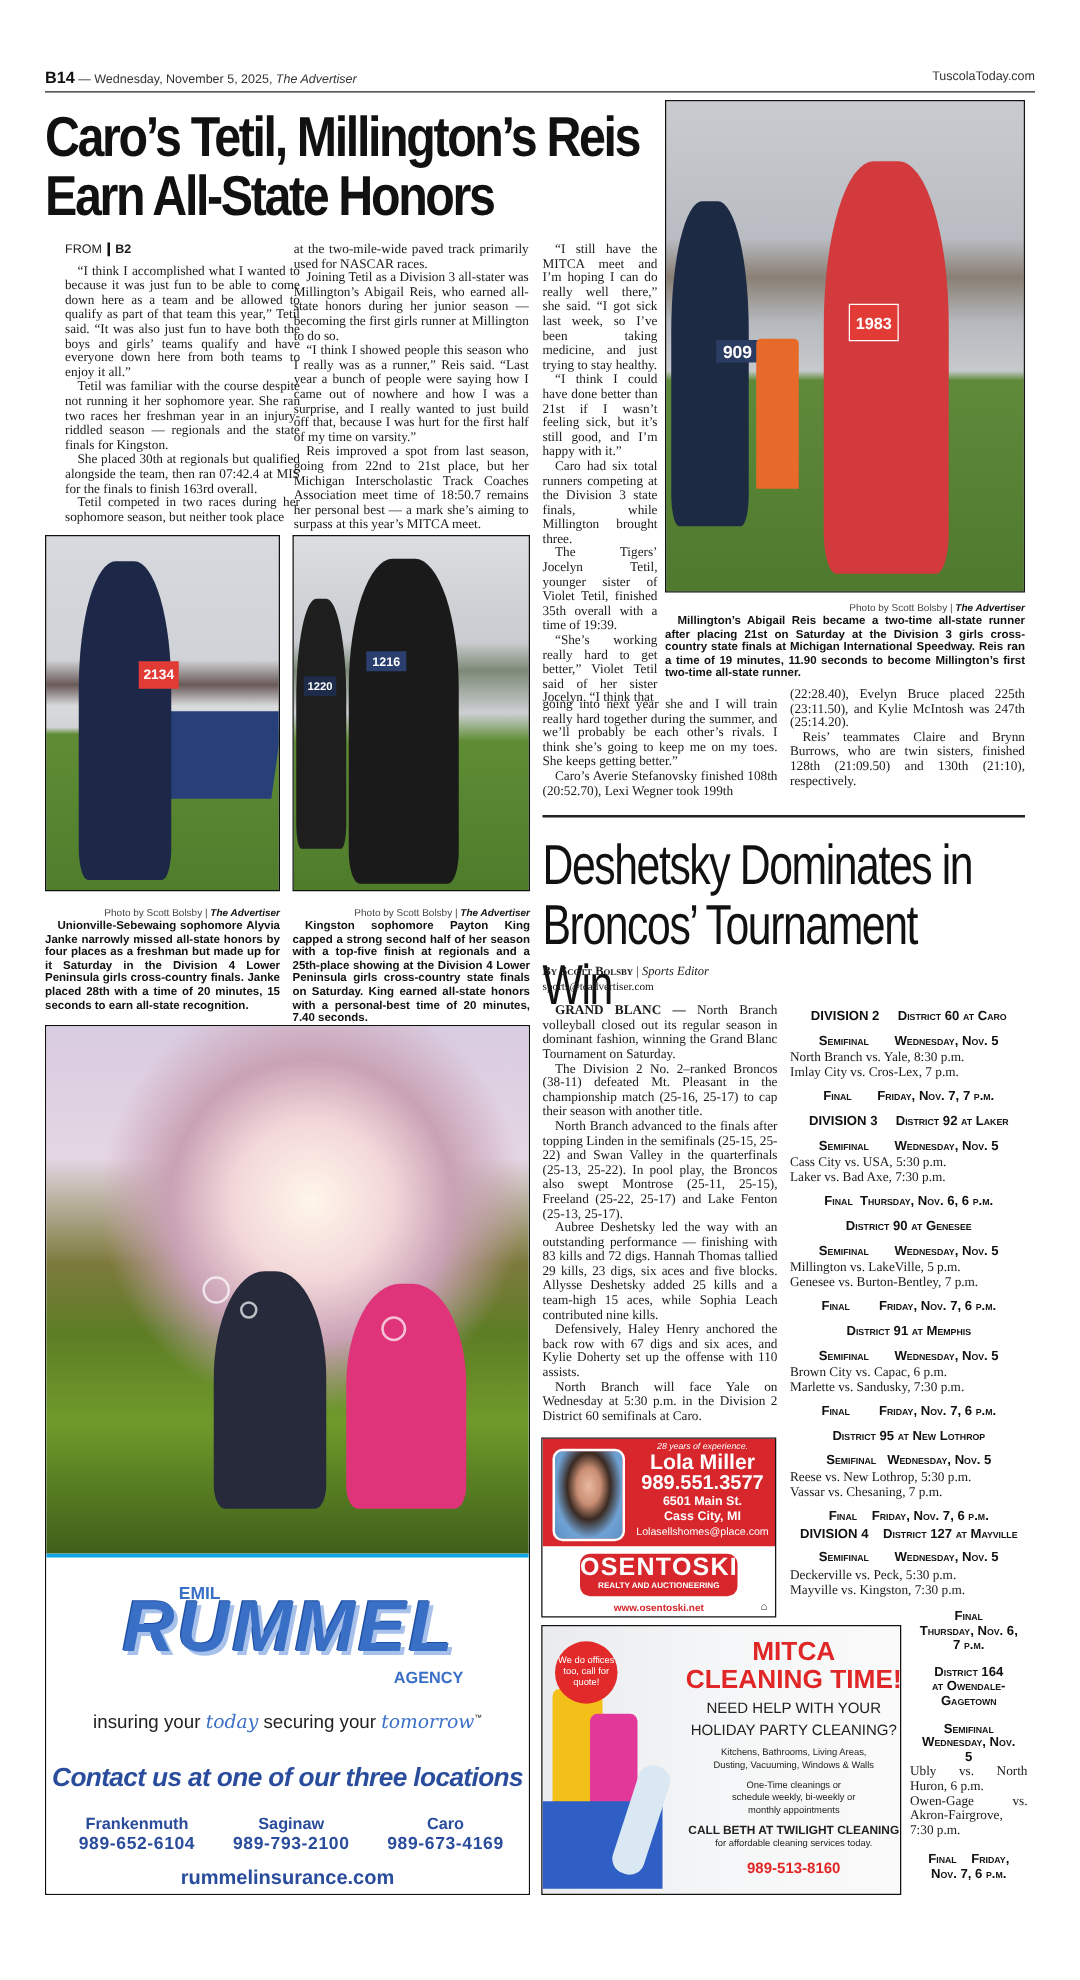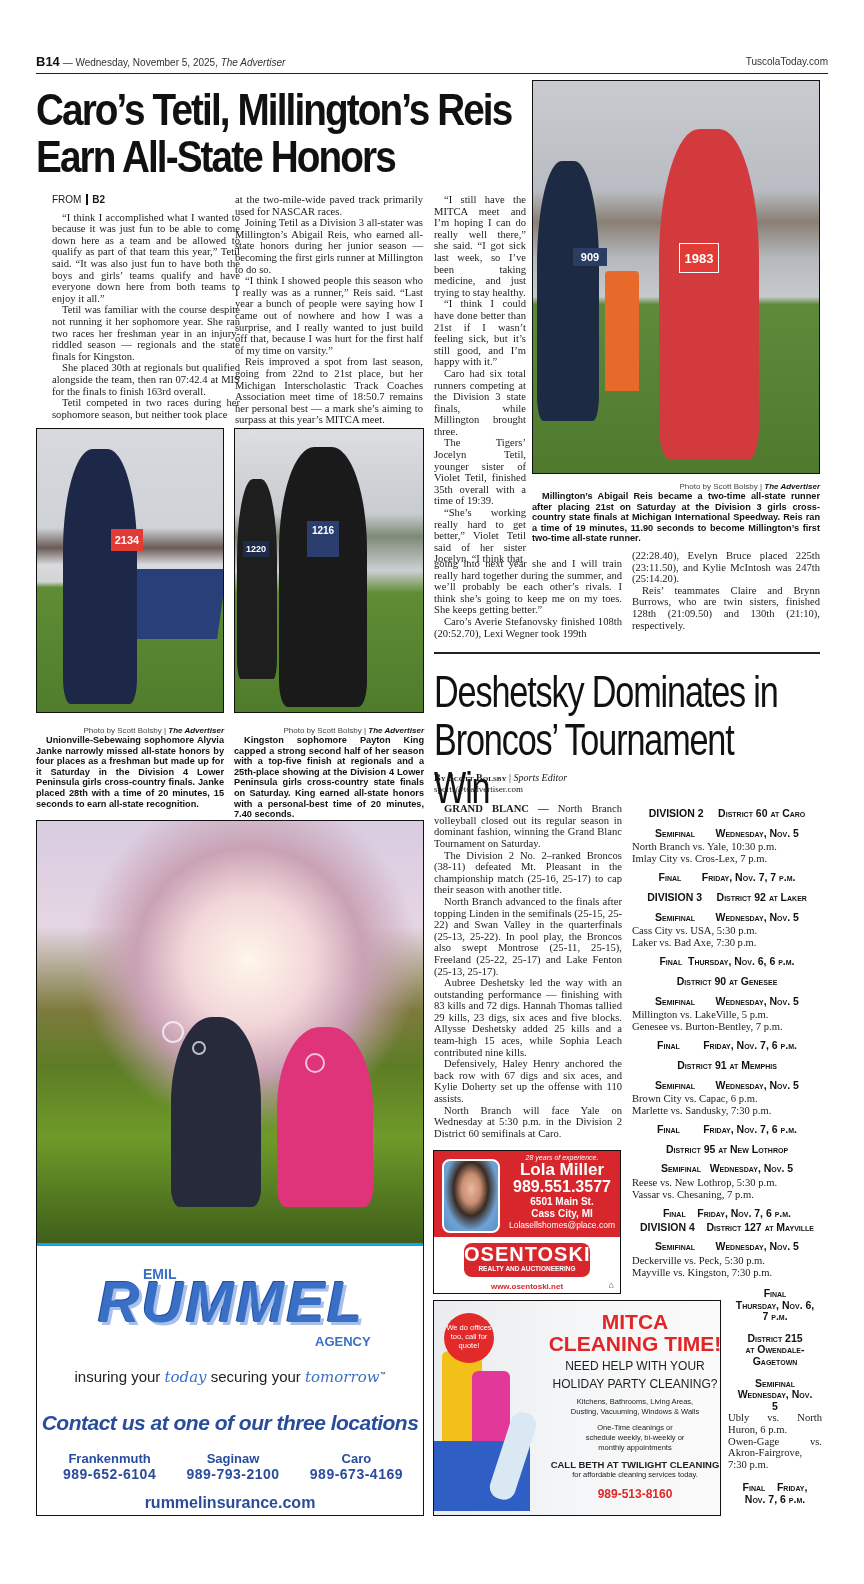--- a/index.html
+++ b/index.html
@@ -125,39 +125,39 @@
   <p style="text-indent:0">going into next year she and I will train really hard together during the summer, and we’ll probably be each other’s rivals. I think she’s going to keep me on my toes. She keeps getting better.”</p>
   <p>Caro’s Averie Stefanovsky finished 108th (20:52.70), Lexi Wegner took 199th</p>
 </div>
 <div class="abs col" style="left:632px; top:550px; width:188px;">
   <p style="text-indent:0">(22:28.40), Evelyn Bruce placed 225th (23:11.50), and Kylie McIntosh was 247th (25:14.20).</p>
   <p>Reis’ teammates Claire and Brynn Burrows, who are twin sisters, finished 128th (21:09.50) and 130th (21:10), respectively.</p>
 </div>
 
 <div class="abs photo photo-reis" style="left:532px; top:80px; width:288px; height:394px;">
   <div class="runner" style="left:4px; top:80px; width:62px; height:260px; background:#1d2a44;"></div>
-  <div class="bib" style="left:40px; top:167px; width:34px; height:18px; background:#2c3d63; font-size:11px; line-height:18px;">909</div>
+  <div class="bib" style="left:40px; top:191px; width:34px; height:18px; background:#2c3d63; font-size:14px; line-height:18px;">909</div>
   <div style="position:absolute; left:72px; top:190px; width:34px; height:120px; background:#e76a2a; border-radius:4px 4px 0 0;"></div>
   <div class="runner" style="left:126px; top:48px; width:100px; height:330px; background:#d23a3d;"></div>
   <div class="bib" style="left:146px; top:162px; width:40px; height:30px; font-size:13px; line-height:30px; border:1px solid #fff;">1983</div>
 </div>
 <div class="abs credit" style="left:532px; top:482px; width:288px;"><span>Photo by Scott Bolsby | </span><i>The Advertiser</i></div>
 <div class="abs caption" style="left:532px; top:491px; width:288px;"><span class="first">Millington’s Abigail Reis became a two-time all-state runner after placing 21st on Saturday at the Division 3 girls cross-country state finals at Michigan International Speedway. Reis ran a time of 19 minutes, 11.90 seconds to become Millington’s first two-time all-state runner.</span></div>
 
 <div class="abs photo photo-janke" style="left:36px; top:428px; width:188px; height:285px;">
   <div style="position:absolute; left:55px; top:140px; width:130px; height:70px; background:#27407a; transform:skewX(-8deg);"></div>
   <div class="runner" style="left:26px; top:20px; width:74px; height:255px; background:#1d2748;"></div>
   <div class="bib" style="left:74px; top:100px; width:32px; height:22px; font-size:11px; line-height:22px;">2134</div>
 </div>
 
 <div class="abs photo photo-king" style="left:234px; top:428px; width:190px; height:285px;">
   <div class="runner" style="left:2px; top:50px; width:40px; height:200px; background:#1e1e1e;"></div>
   <div class="bib" style="left:8px; top:112px; width:26px; height:16px; background:#1e2c4a; font-size:9px; line-height:16px;">1220</div>
   <div class="runner" style="left:44px; top:18px; width:88px; height:260px; background:#1a1a1a;"></div>
-  <div class="bib" style="left:72px; top:92px; width:32px; height:36px; background:#2a3f6e; font-size:10px; line-height:20px;">1216</div>
+  <div class="bib" style="left:58px; top:92px; width:32px; height:16px; background:#2a3f6e; font-size:10px; line-height:20px;">1216</div>
 </div>
 
 <div class="abs credit" style="left:36px; top:726px; width:188px;"><span>Photo by Scott Bolsby | </span><i>The Advertiser</i></div>
 <div class="abs caption" style="left:36px; top:735px; width:188px;"><span class="first">Unionville-Sebewaing sophomore Alyvia Janke narrowly missed all-state honors by four places as a freshman but made up for it Saturday in the Division 4 Lower Peninsula girls cross-country finals. Janke placed 28th with a time of 20 minutes, 15 seconds to earn all-state recognition.</span></div>
 <div class="abs credit" style="left:234px; top:726px; width:190px;"><span>Photo by Scott Bolsby | </span><i>The Advertiser</i></div>
 <div class="abs caption" style="left:234px; top:735px; width:190px;"><span class="first">Kingston sophomore Payton King capped a strong second half of her season with a top-five finish at regionals and a 25th-place showing at the Division 4 Lower Peninsula girls cross-country state finals on Saturday. King earned all-state honors with a personal-best time of 20 minutes, 7.40 seconds.</span></div>
 
 <div class="abs rule" style="left:434px; top:652px; width:386px;"></div>
 
 <div class="abs headline2">
@@ -172,21 +172,21 @@
   <p>The Division 2 No. 2–ranked Broncos (38-11) defeated Mt. Pleasant in the championship match (25-16, 25-17) to cap their season with another title.</p>
   <p>North Branch advanced to the finals after topping Linden in the semifinals (25-15, 25-22) and Swan Valley in the quarterfinals (25-13, 25-22). In pool play, the Broncos also swept Montrose (25-11, 25-15), Freeland (25-22, 25-17) and Lake Fenton (25-13, 25-17).</p>
   <p>Aubree Deshetsky led the way with an outstanding performance — finishing with 83 kills and 72 digs. Hannah Thomas tallied 29 kills, 23 digs, six aces and five blocks. Allysse Deshetsky added 25 kills and a team-high 15 aces, while Sophia Leach contributed nine kills.</p>
   <p>Defensively, Haley Henry anchored the back row with 67 digs and six aces, and Kylie Doherty set up the offense with 110 assists.</p>
   <p>North Branch will face Yale on Wednesday at 5:30 p.m. in the Division 2 District 60 semifinals at Caro.</p>
 </div>
 
 <div class="abs sched" style="left:632px; top:808px; width:190px;">
   <div class="sh tight">DIVISION 2     District 60 at Caro</div>
   <div class="sh">Semifinal       Wednesday, Nov. 5</div>
-  <div class="sg">North Branch vs. Yale, 10:30 p.m.</div>
+  <div class="sg">North Branch vs. Yale, 8:30 p.m.</div>
   <div class="sg">Imlay City vs. Cros-Lex, 7 p.m.</div>
   <div class="sh">Final       Friday, Nov. 7, 7 p.m.</div>
   <div class="sh">DIVISION 3     District 92 at Laker</div>
   <div class="sh">Semifinal       Wednesday, Nov. 5</div>
   <div class="sg">Cass City vs. USA, 5:30 p.m.</div>
   <div class="sg">Laker vs. Bad Axe, 7:30 p.m.</div>
   <div class="sh">Final  Thursday, Nov. 6, 6 p.m.</div>
   <div class="sh">District 90 at Genesee</div>
   <div class="sh">Semifinal       Wednesday, Nov. 5</div>
   <div class="sg">Millington vs. LakeVille, 5 p.m.</div>
@@ -205,21 +205,21 @@
   <div class="sh tight">DIVISION 4    District 127 at Mayville</div>
   <div class="sh">Semifinal       Wednesday, Nov. 5</div>
   <div class="sg">Deckerville vs. Peck, 5:30 p.m.</div>
   <div class="sg">Mayville vs. Kingston, 7:30 p.m.</div>
 </div>
 
 <div class="abs sched" style="left:728px; top:1288px; width:94px;">
   <div class="sh tight" style="margin:0;">Final</div>
   <div class="sh tight" style="margin:0;">Thursday, Nov. 6,</div>
   <div class="sh tight" style="margin:0;">7 p.m.</div>
-  <div class="sh" style="margin:10px 0 0;">District 215</div>
+  <div class="sh" style="margin:10px 0 0;">District 164</div>
   <div class="sh tight" style="margin:0;">at Owendale-</div>
   <div class="sh tight" style="margin:0;">Gagetown</div>
   <div class="sh" style="margin:10px 0 0;">Semifinal</div>
   <div class="sh tight" style="margin:0;">Wednesday, Nov.</div>
   <div class="sh tight" style="margin:0;">5</div>
   <div style="text-align:justify;">Ubly vs. North Huron, 6 p.m.</div>
   <div style="text-align:justify;">Owen-Gage vs. Akron-Fairgrove, 7:30 p.m.</div>
   <div class="sh" style="margin:12px 0 0;">Final    Friday,</div>
   <div class="sh tight" style="margin:0;">Nov. 7, 6 p.m.</div>
 </div>

